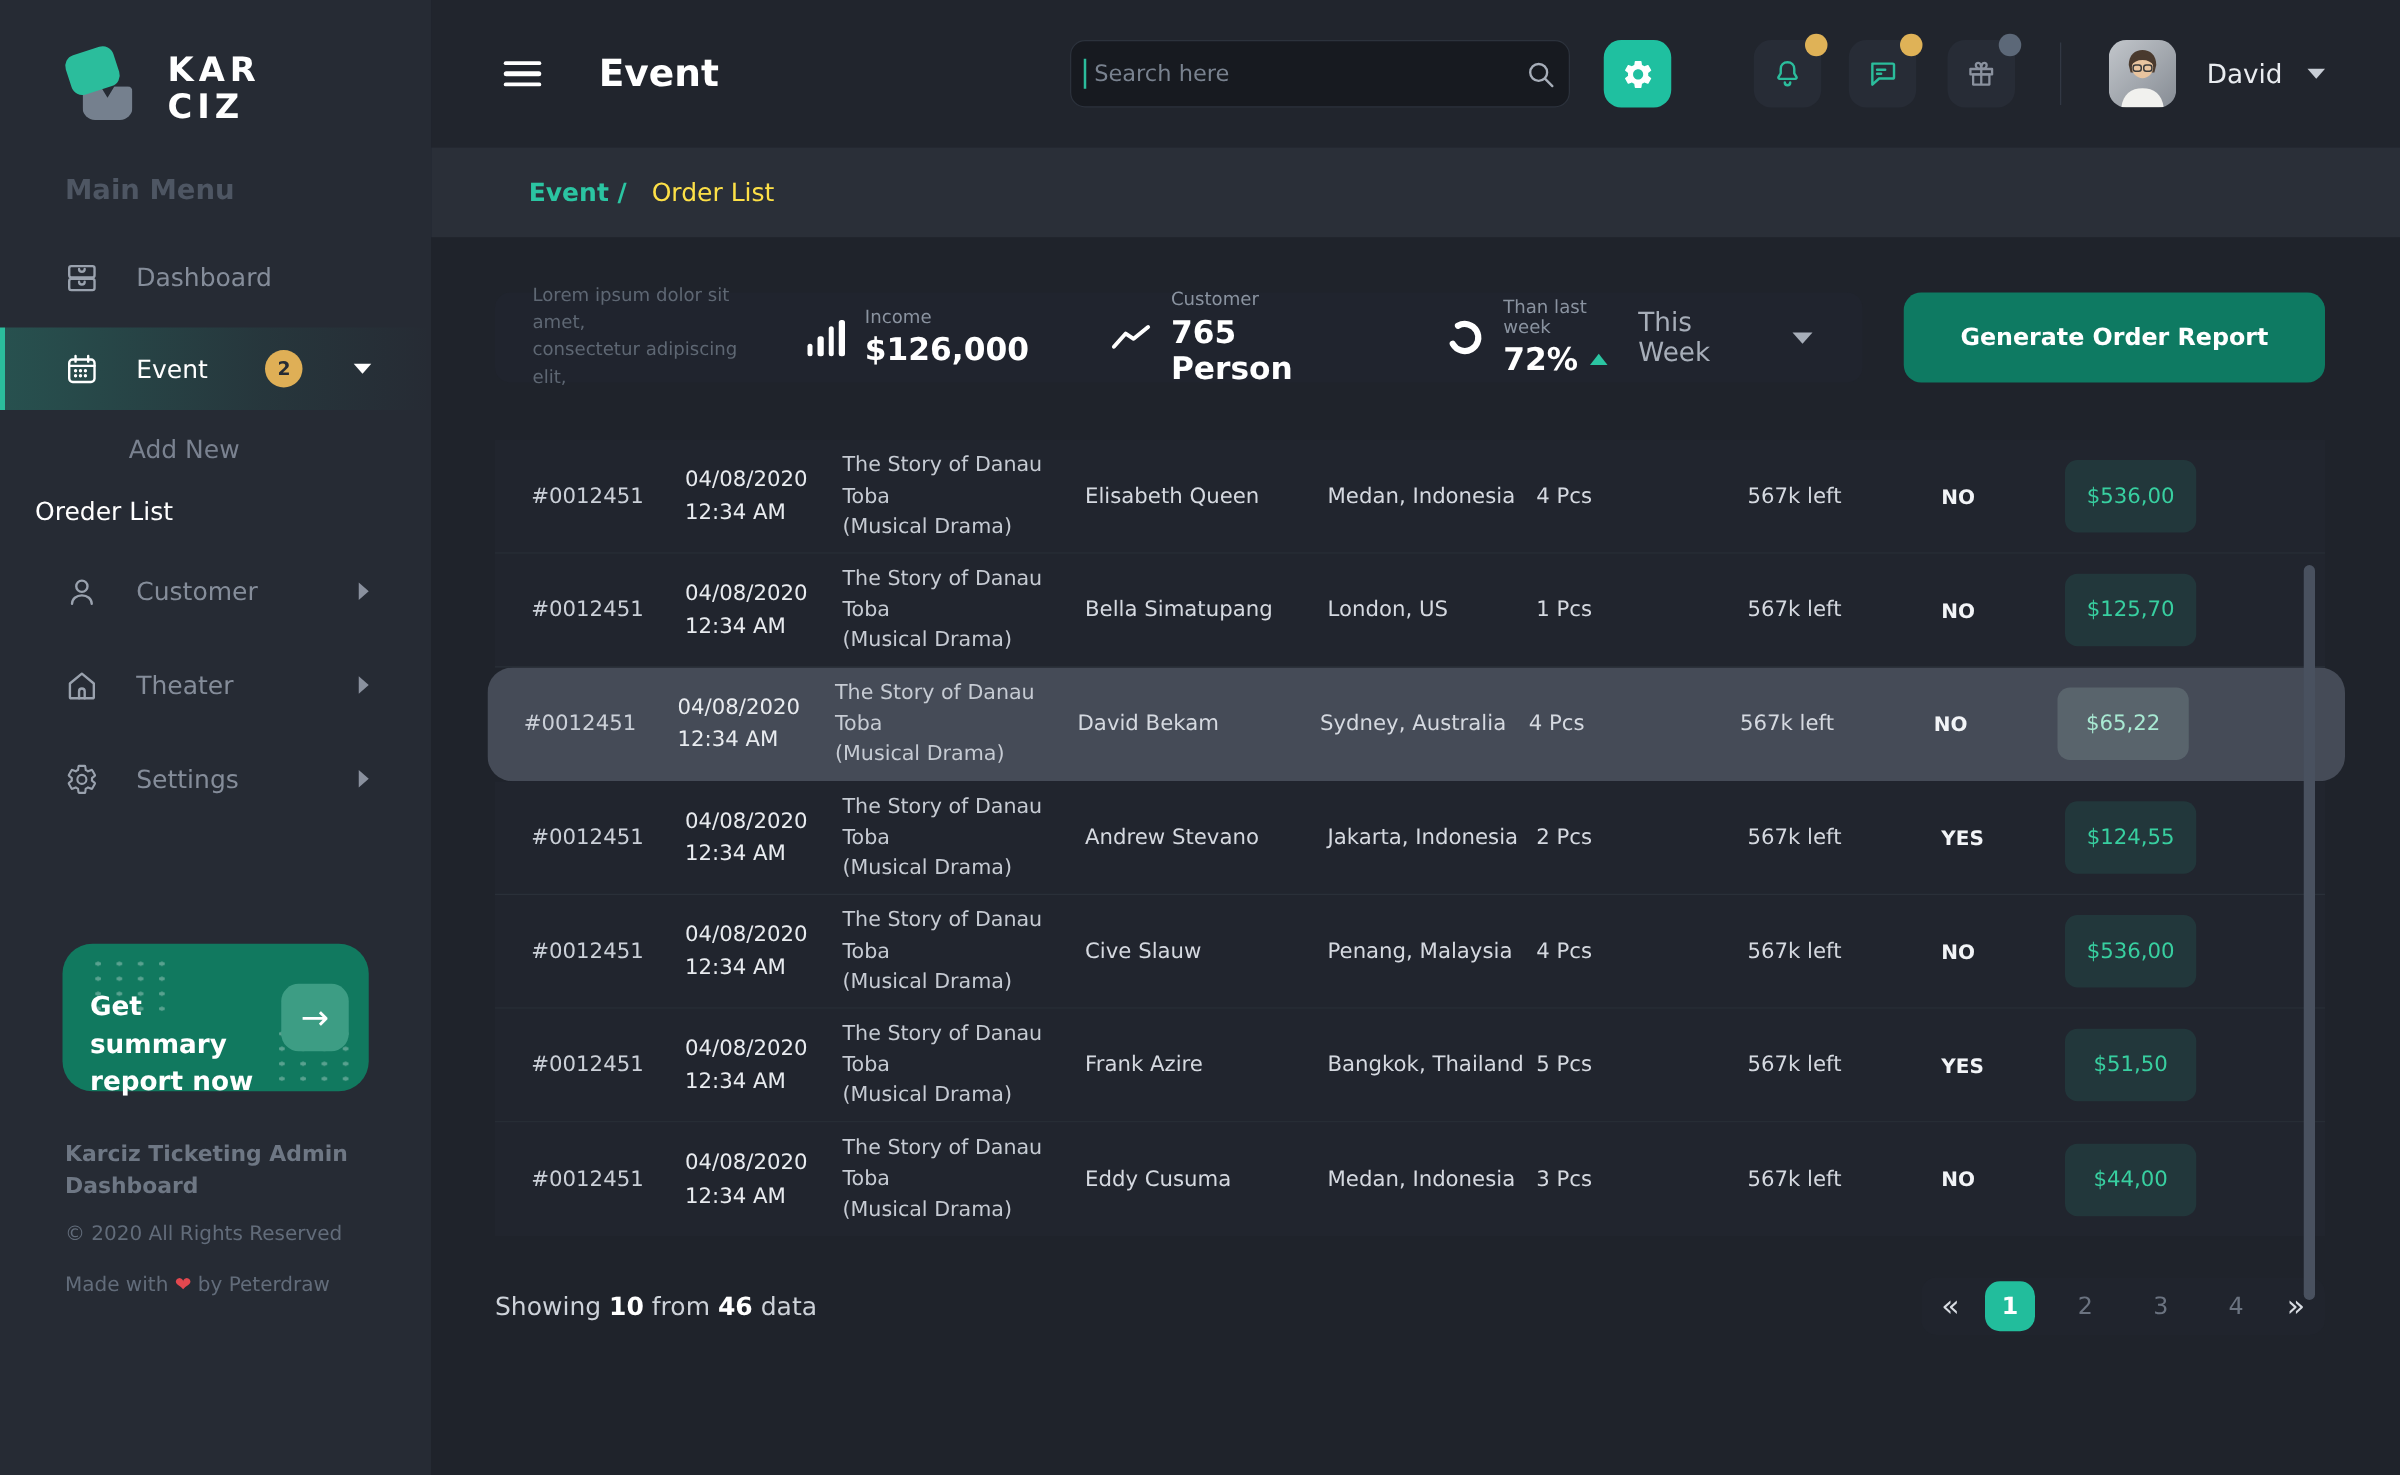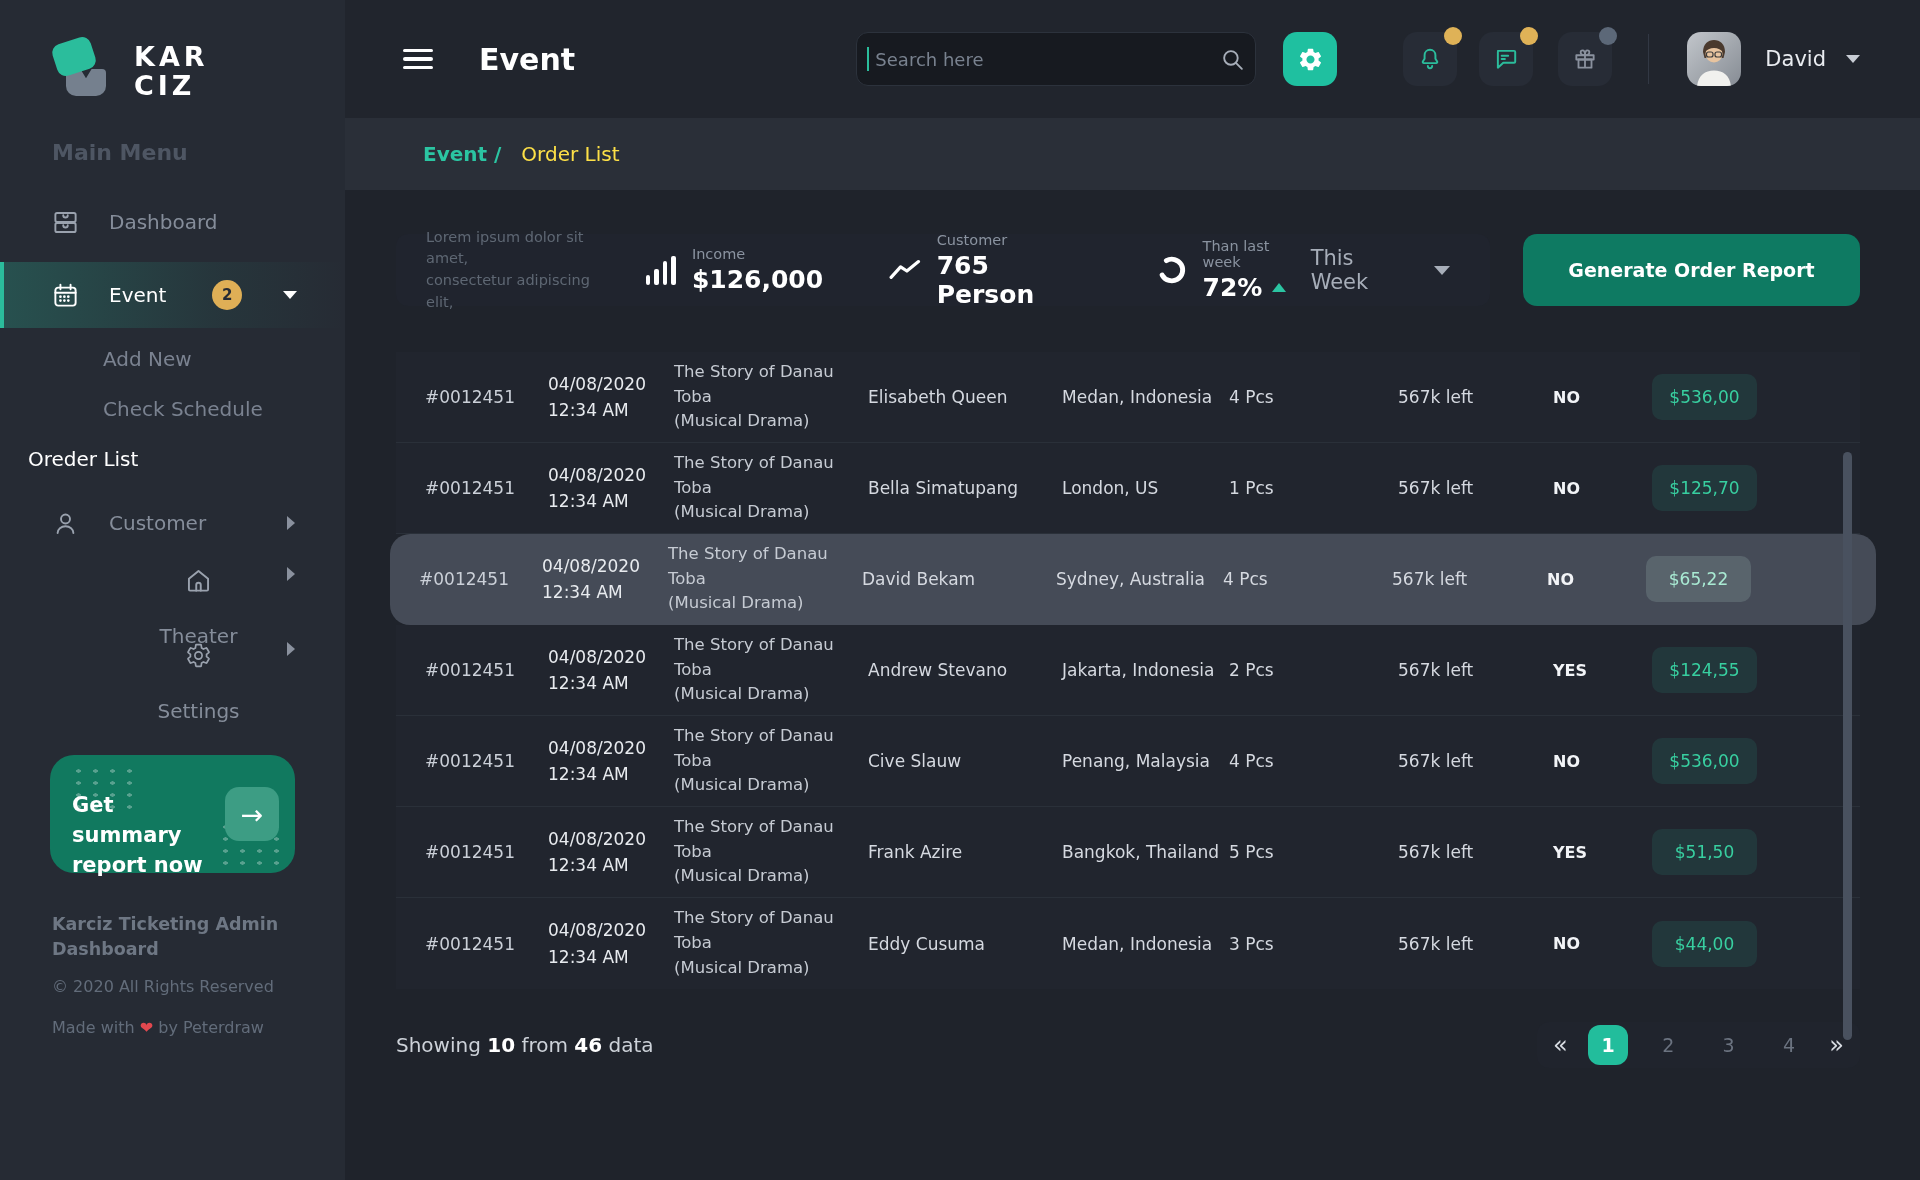--- a/index.html
+++ b/index.html
@@ -22,21 +22,21 @@
   .menu-item.active { height:66px; margin-top:9px; color:#fff;
       background:linear-gradient(90deg, rgba(43,189,156,0.26) 0%, rgba(43,189,156,0.08) 60%, rgba(43,189,156,0) 100%);
       border-left:4px solid #2bbd9c; padding-left:48px; }
   .badge { margin-left:16px; width:30px; height:30px; border-radius:50%; background:#dfaf56; color:#262b34;
       font-size:15px; font-weight:700; display:flex; align-items:center; justify-content:center; }
   .caret-down { width:0; height:0; border-left:7px solid transparent; border-right:7px solid transparent; border-top:8px solid #fff; position:absolute; right:48px; }
   .caret-right { width:0; height:0; border-top:7px solid transparent; border-bottom:7px solid transparent; border-left:8px solid #8a919e; position:absolute; right:50px; }
   .submenu { margin:6px 0; }
   .submenu-item { height:50px; display:flex; align-items:center; padding-left:103px; color:#7a8290; font-size:20px; }
   .submenu-item.current { color:#fff;padding-left:28px; }
-  .gap-sm { margin-top:8px; } .gap-md { margin-top:13px;flex-direction:column; }
+  .gap-sm { margin-top:8px; } .gap-md { margin-top:13px; }
 
   .summary-card { position:absolute; left:50px; top:755px; width:245px; height:118px; border-radius:24px; background:#11795f; }
   .summary-text { position:absolute; left:22px; top:36px; width:150px; color:#fff; font-size:21px; font-weight:700; line-height:1.42; }
   .summary-arrow { position:absolute; right:16px; top:32px; width:54px; height:54px; border-radius:14px; background:#3d9d84;
       color:#fff; font-size:27px; display:flex; align-items:center; justify-content:center; }
   .dots { position:absolute; width:68px; height:44px;
       background-image:radial-gradient(rgba(255,255,255,0.30) 2.1px, transparent 2.6px); background-size:17px 12px; }
   .dots.tl { left:20px; top:10px; } .dots.br { right:10px; bottom:8px; }
 
   .side-footer { position:absolute; left:52px; top:912px; width:250px; }
@@ -98,21 +98,21 @@
   .sort-icon i { width:0; height:0; border-left:5px solid transparent; border-right:5px solid transparent; display:block; }
   .sort-up { border-bottom:6px solid #79828f; } .sort-dn { border-top:6px solid #79828f; }
   .rows { position:relative; }
   .row { height:91px; background:#21252e; border-bottom:1px solid #2a3039; }
   .row:last-child { border-bottom:none; }
   .row .c-order { color:#cbd0d8; font-size:17px; }
   .row .c-date { color:#e8ebef; font-size:17px; line-height:1.55; }
   .row .c-event { color:#c6cbd3; font-size:16.5px; line-height:1.5; }
   .row .c-plain { color:#d5d9e0; font-size:17px; }
   .row .c-refund { color:#f2f4f7; font-size:16px; font-weight:700; }
-  .pill { width:105px; height:46px; border-radius:10px; background:rgba(43,189,156,0.12); color:#38cfa0; font-size:17px;
+  .pill { width:105px; height:58px; border-radius:10px; background:rgba(43,189,156,0.12); color:#38cfa0; font-size:17px;
       display:flex; align-items:center; justify-content:center; }
   .row.highlight { background:#454b57; position:relative; left:-6px; width:calc(100% + 22px); border-radius:20px; border-bottom-color:transparent; }
   .row.highlight .pill { background:rgba(215,255,240,0.14); color:#a9ead3; }
   .scrollbar { position:absolute; top:100px; right:8px; width:9px; height:588px; background:#49515f; border-radius:5px; z-index:3; }
 
   .footer-row { width:1464px; margin-top:33px; display:flex; justify-content:space-between; align-items:center; }
   .showing { color:#cdd2d9; font-size:20px; }
   .showing b { color:#fff; font-weight:700; }
   .pagination { width:323px; height:46px; background:#20242d; border-radius:12px; display:flex; align-items:center; padding:0 16px; }
   .page-first, .page-last { color:#d8dce2; font-size:24px; line-height:1; cursor:pointer; }
@@ -157,21 +157,20 @@
             <path d="M7.5 2.5v4 M16.5 2.5v4 M3 9.5h18"></path>
           <path d="M7.5 13h.01 M11 13h.01 M14.5 13h.01 M7.5 16.5h.01 M11 16.5h.01 M14.5 16.5h.01" stroke-width="2.4"></path>
         </svg>
         <span>Event</span>
         <span class="badge">2</span>
         <span class="caret-down"></span>
       </div>
 
       <div class="submenu">
         <div class="submenu-item">Add New</div>
-        <div class="submenu-item">Check Schedule</div>
         <div class="submenu-item current">Oreder List</div>
       </div>
 
       <div class="menu-item gap-sm">
         <svg class="stroke" viewBox="0 0 24 24" stroke="#9aa2ae" stroke-width="1.7">
           <circle cx="12" cy="8" r="4"></circle>
             <path d="M5 20.5c0-3.6 3.1-6 7-6s7 2.4 7 6"></path>
         </svg>
         <span>Customer</span>
         <span class="caret-right"></span>

